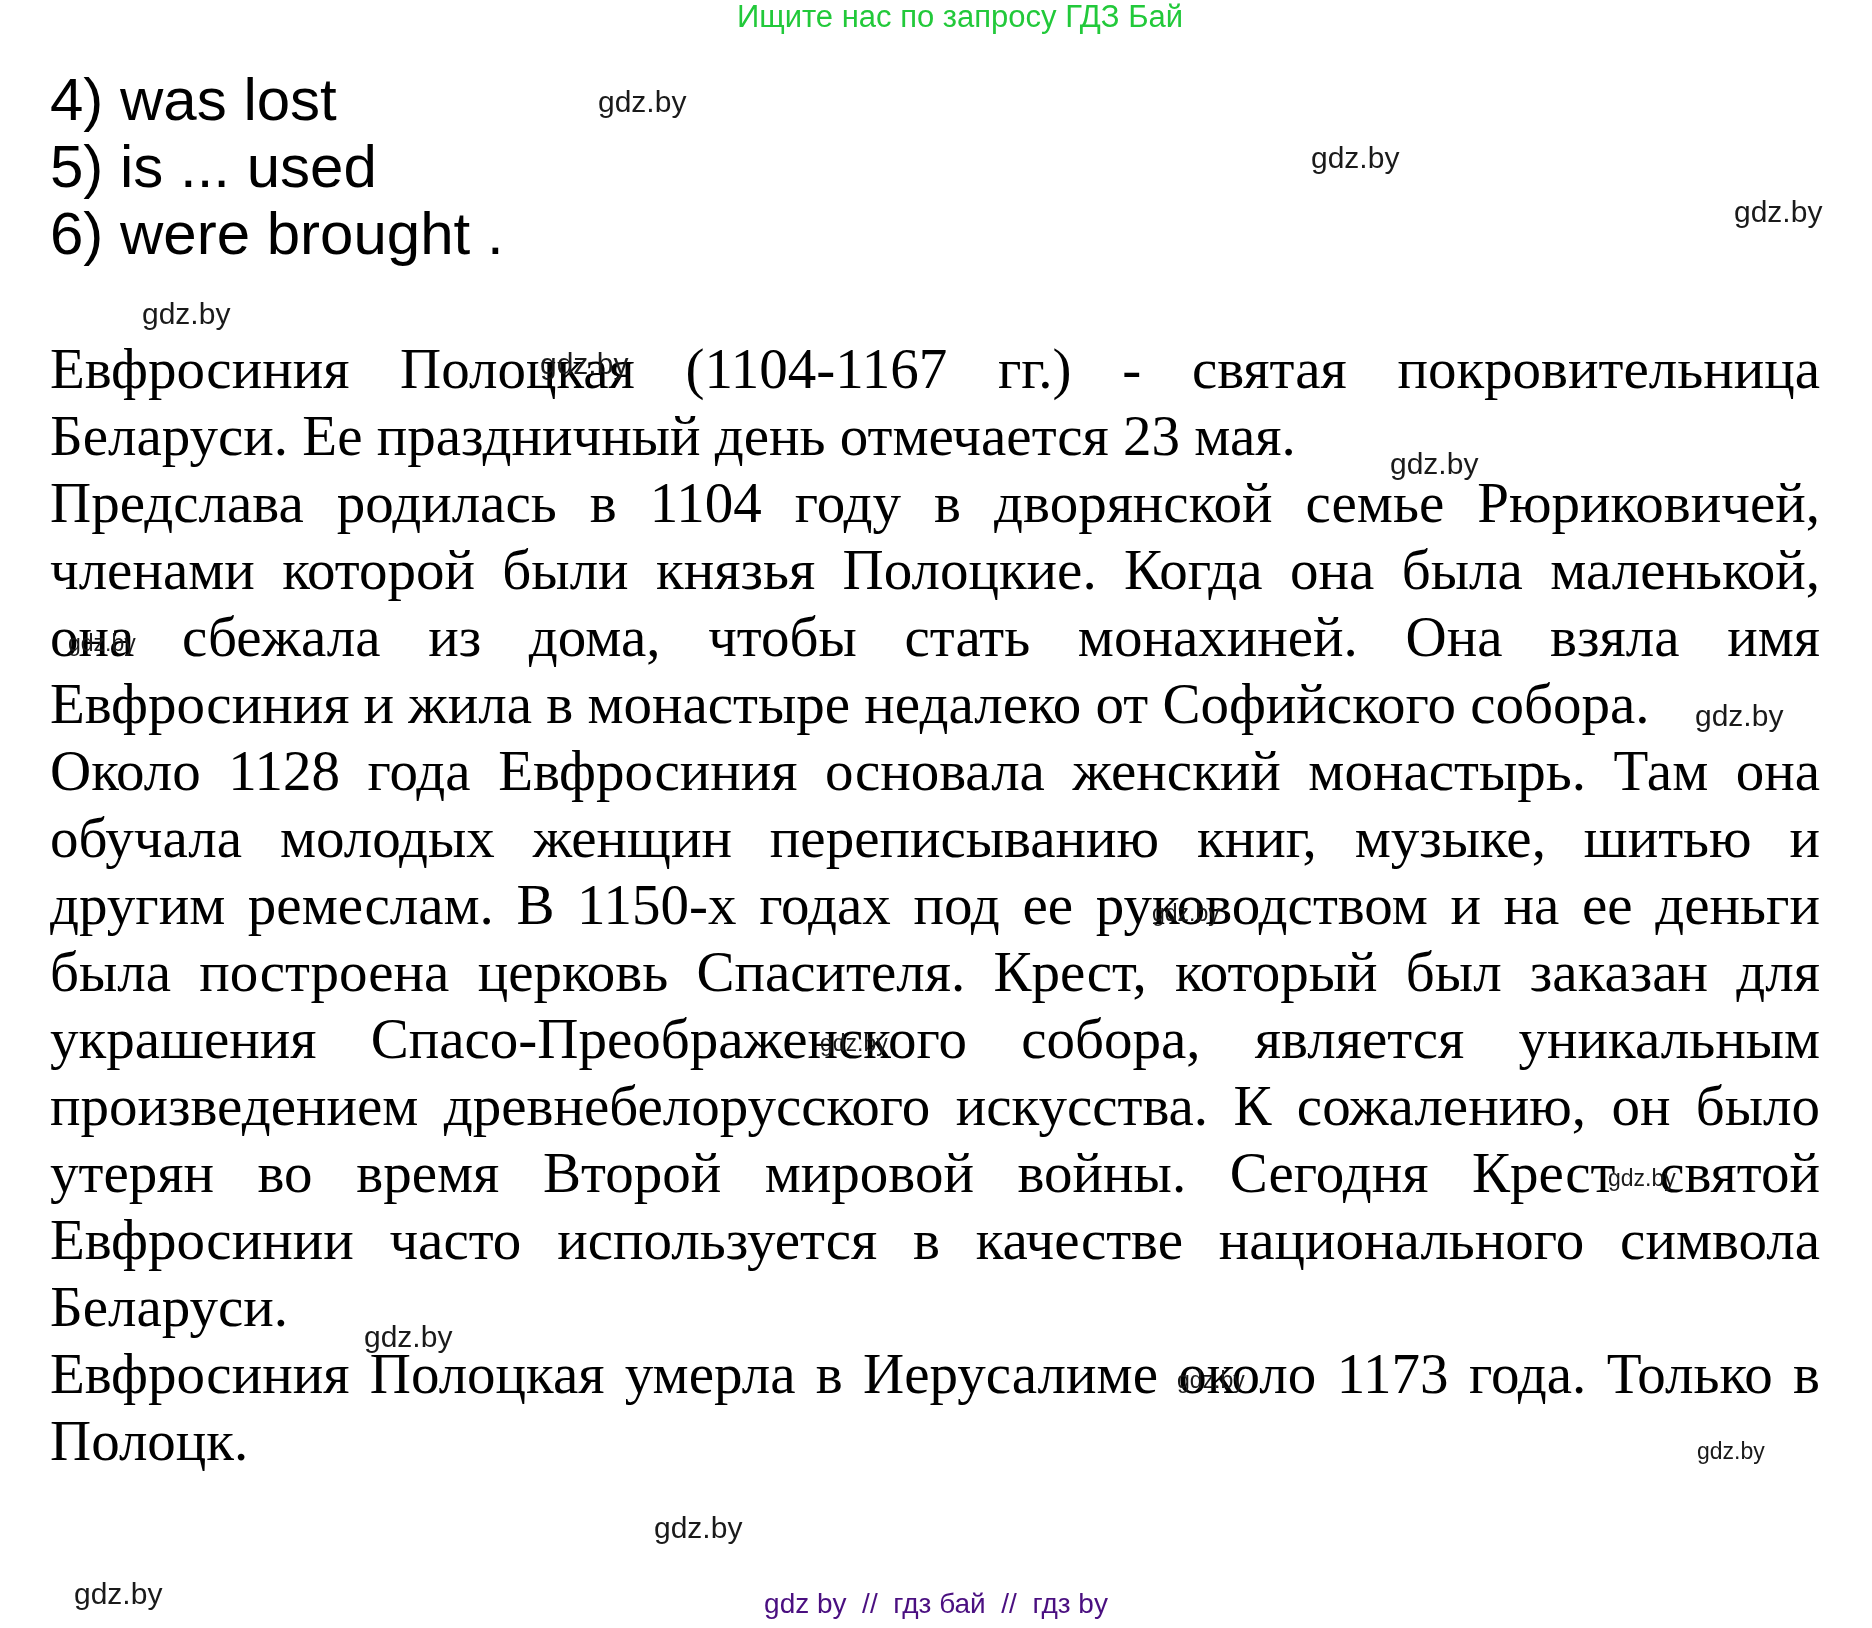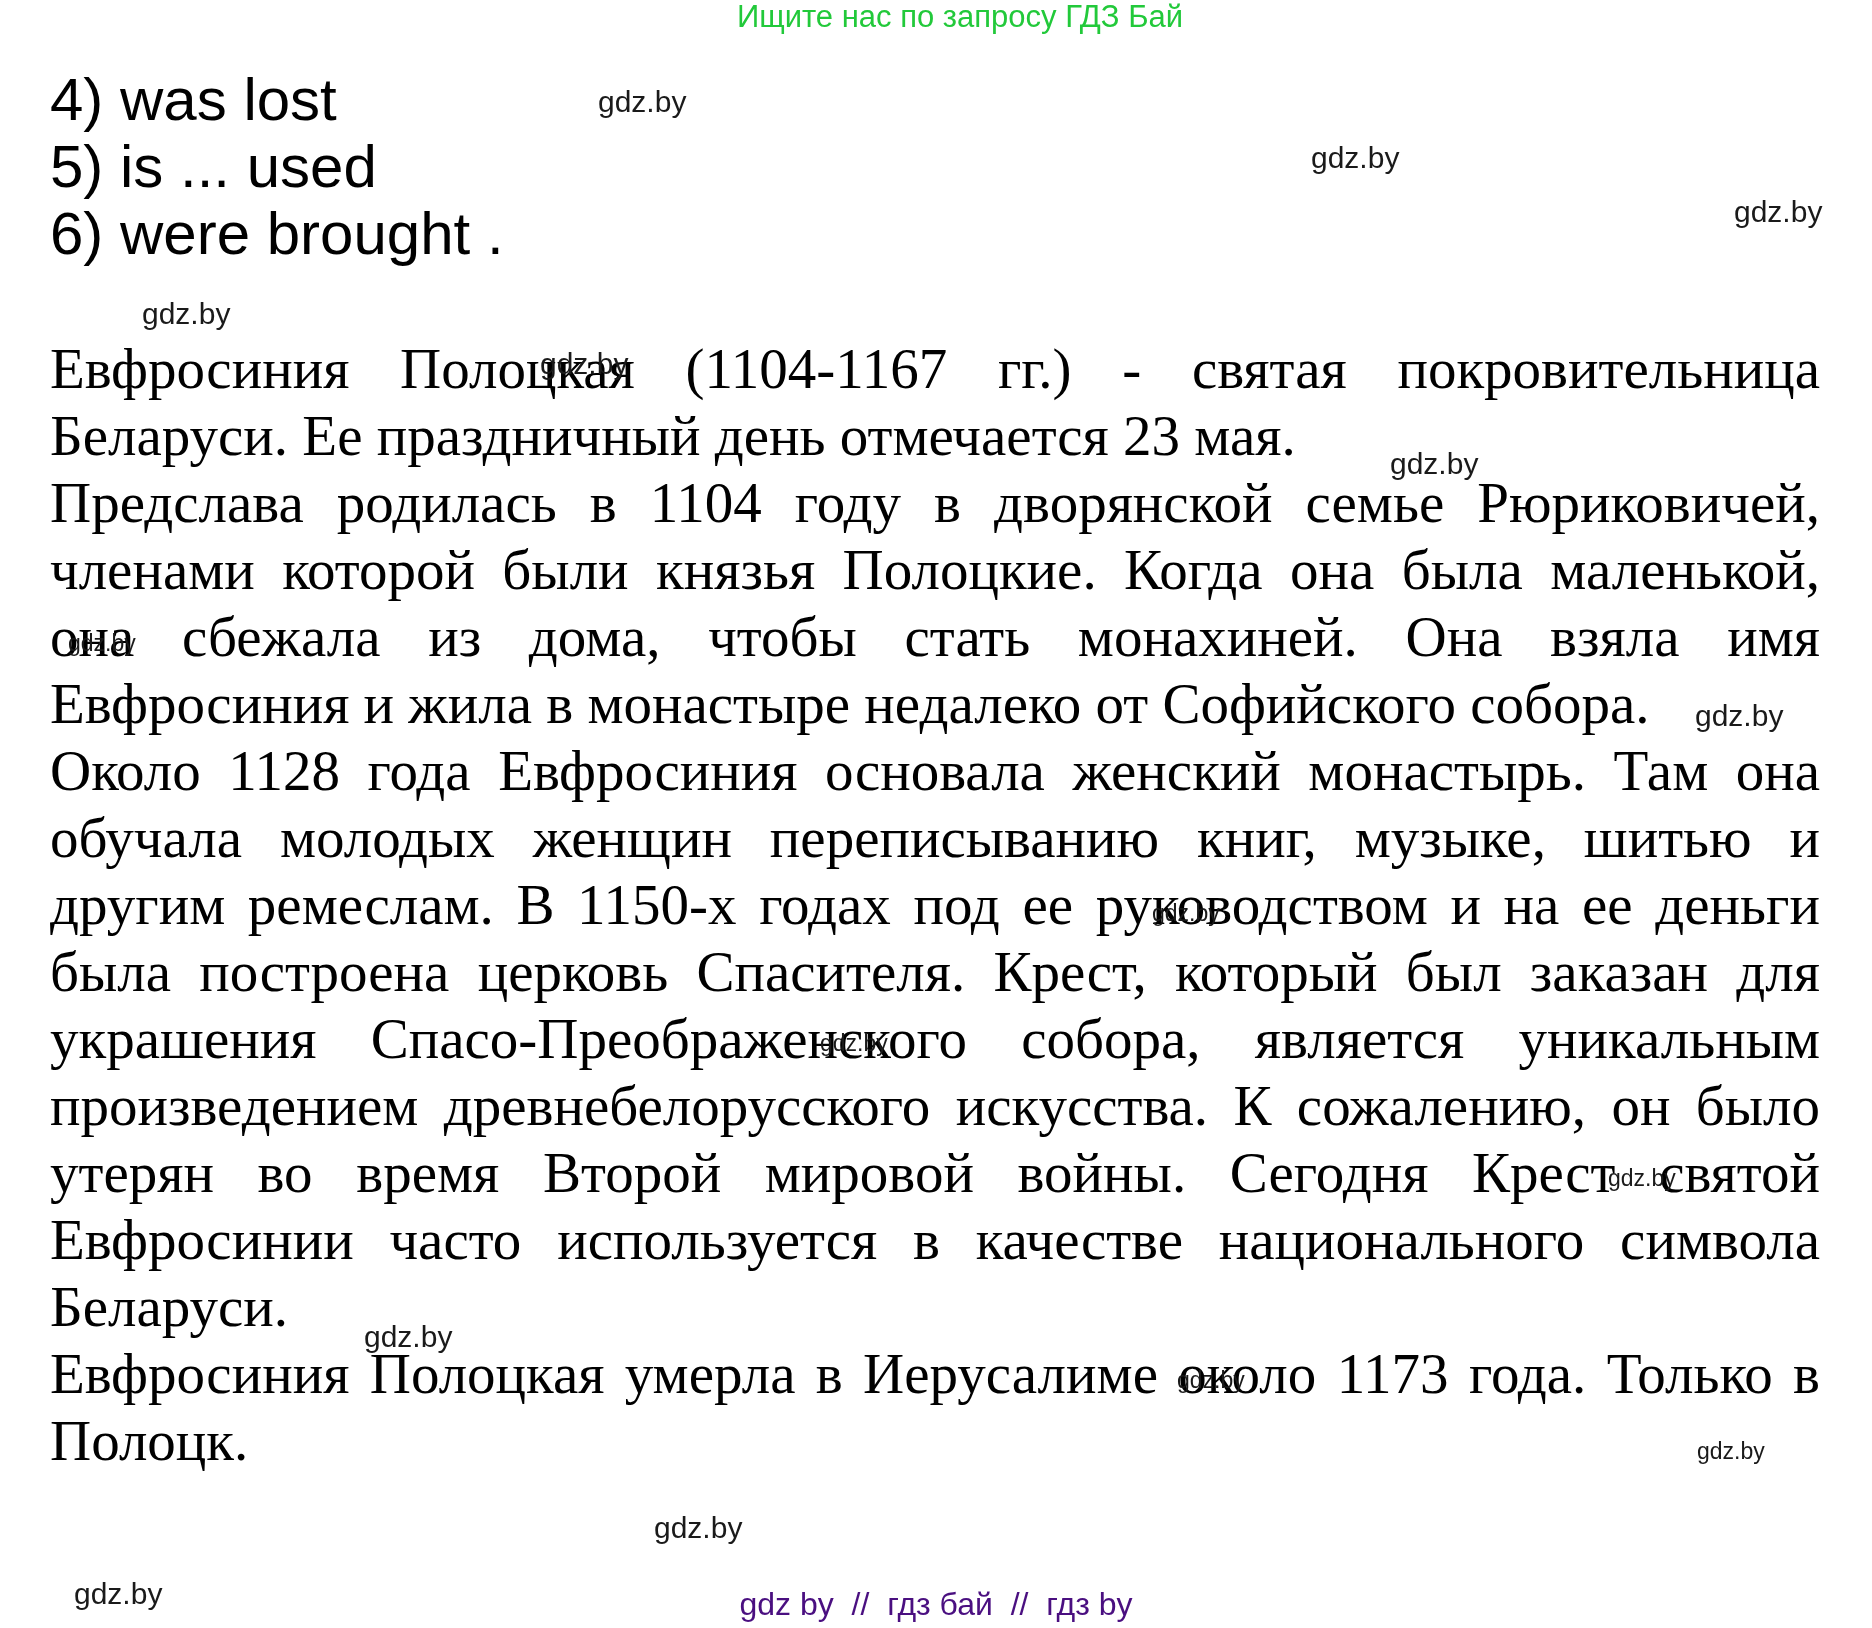--- a/index.html
+++ b/index.html
@@ -22,21 +22,21 @@
   }
   .text-line.last { text-align: left; text-align-last: left; }
   .watermark {
     position: absolute; font-family: "Liberation Sans", sans-serif; color: #1a1a1a;
     white-space: nowrap; line-height: 1; margin-top: 29px;
   }
   .watermark.big { font-size: 30px; }
   .watermark.small { font-size: 23px; }
   .footer-links {
     position: absolute; left: 0; top: 1586px; width: 1872px; text-align: center;
-    font-family: "Liberation Sans", sans-serif; font-size: 32px; line-height: 36px;
+    font-family: "Liberation Sans", sans-serif; font-size: 28px; line-height: 36px;
     color: #4a0f80; white-space: pre;
   }
 </style>
 </head>
 <body>
 
 <div class="header-link">Ищите нас по запросу ГДЗ Бай</div>
 
 <div class="answers">
   <div class="answer-line">4) was lost</div>

